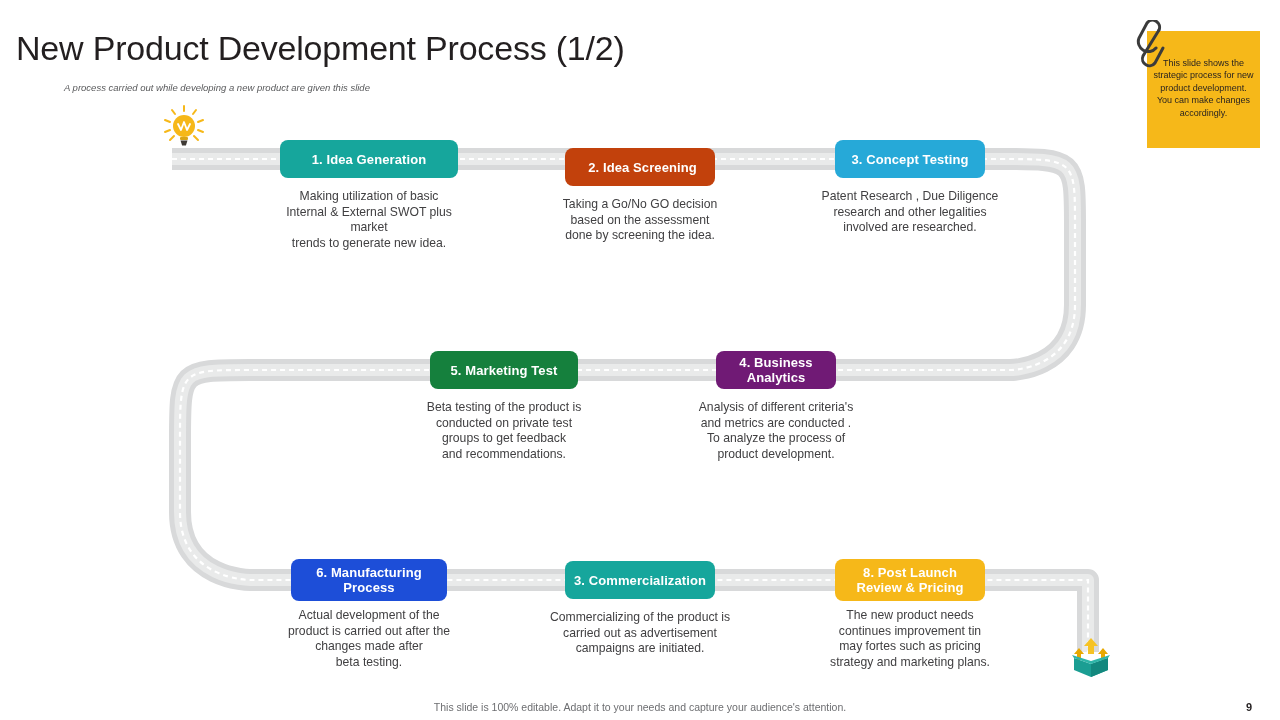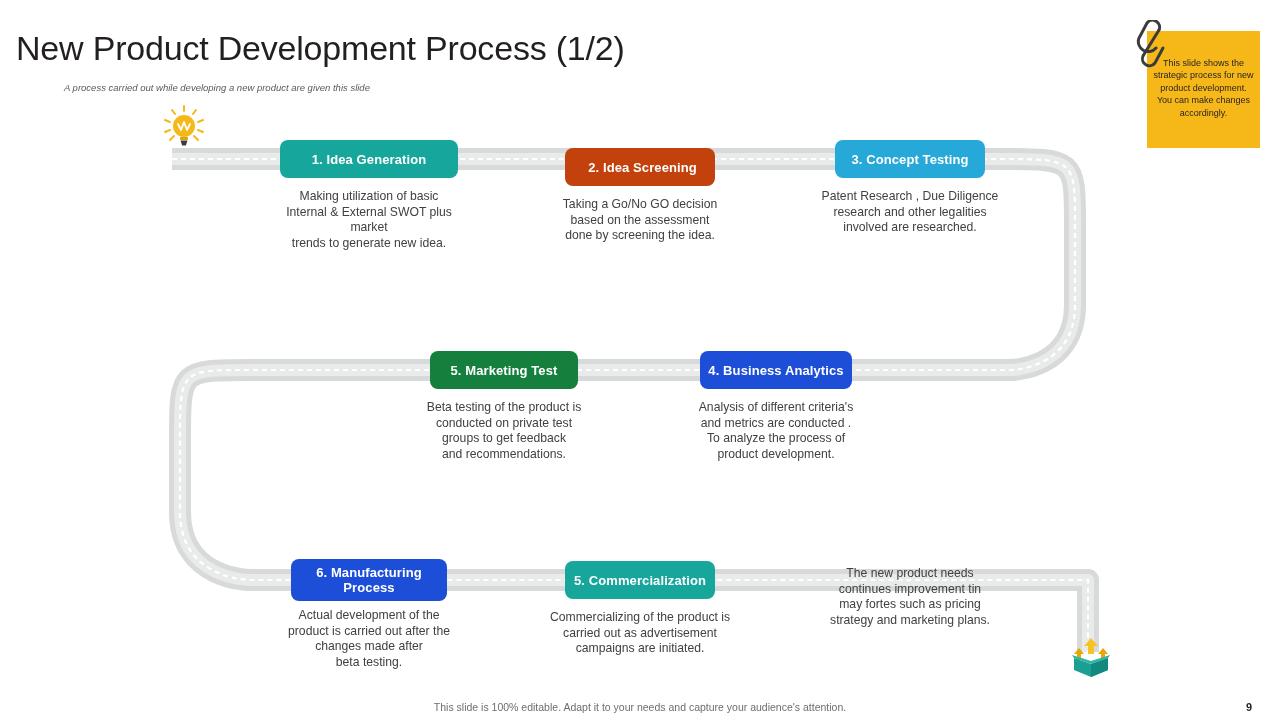--- a/index.html
+++ b/index.html
@@ -173,21 +173,21 @@
   </div>
 
   <div class="step" style="left:820px;top:140px;width:180px;">
     <div class="badge" style="background:#26a9d8;height:38px;width:150px;margin:0 auto;">3. Concept Testing</div>
     <div class="desc">Patent Research , Due Diligence
 research  and other legalities
 involved are researched.</div>
   </div>
 
   <div class="step" style="left:686px;top:351px;width:180px;">
-    <div class="badge" style="background:#1d4ed8;height:38px;width:152px;margin:0 auto;">4. Business Analytics</div>
+    <div class="badge" style="background:#701a75;height:38px;width:120px;margin:0 auto;">4. Business Analytics</div>
     <div class="desc">Analysis of different criteria's
 and metrics are  conducted .
 To analyze the process of
 product development.</div>
   </div>
 
   <div class="step" style="left:414px;top:351px;width:180px;">
     <div class="badge" style="background:#15803d;height:38px;width:148px;margin:0 auto;">5. Marketing Test</div>
     <div class="desc">Beta testing of the product is
 conducted on private test
@@ -198,27 +198,29 @@
   <div class="step" style="left:268px;top:559px;width:202px;">
     <div class="badge" style="background:#1d4ed8;height:42px;width:156px;margin:0 auto;">6. Manufacturing
 Process</div>
     <div class="desc" style="margin-top:7px;">Actual development of the
 product is carried out after the
 changes made after
 beta testing.</div>
   </div>
 
   <div class="step" style="left:542px;top:561px;width:196px;">
-    <div class="badge" style="background:#16a69c;height:38px;width:150px;margin:0 auto;">5. Commercialization</div>
+    <div class="badge" style="background:#16a69c;height:38px;width:150px;margin:0 auto;">3. Commercialization</div>
     <div class="desc">Commercializing of the product is
 carried out as advertisement
 campaigns are initiated.</div>
   </div>
 
   <div class="step" style="left:820px;top:559px;width:180px;">
+    <div class="badge" style="background:#f6b819;height:42px;width:150px;margin:0 auto;">8. Post Launch
+Review &amp; Pricing</div>
     <div class="desc" style="margin-top:7px;">The new product needs
 continues improvement tin
 may fortes such as pricing
 strategy and marketing plans.</div>
   </div>
 
   <div class="footer">This slide is  100% editable.  Adapt it  to your  needs and capture your audience's attention.</div>
   <div class="pagenum">9</div>
 
 </div>

